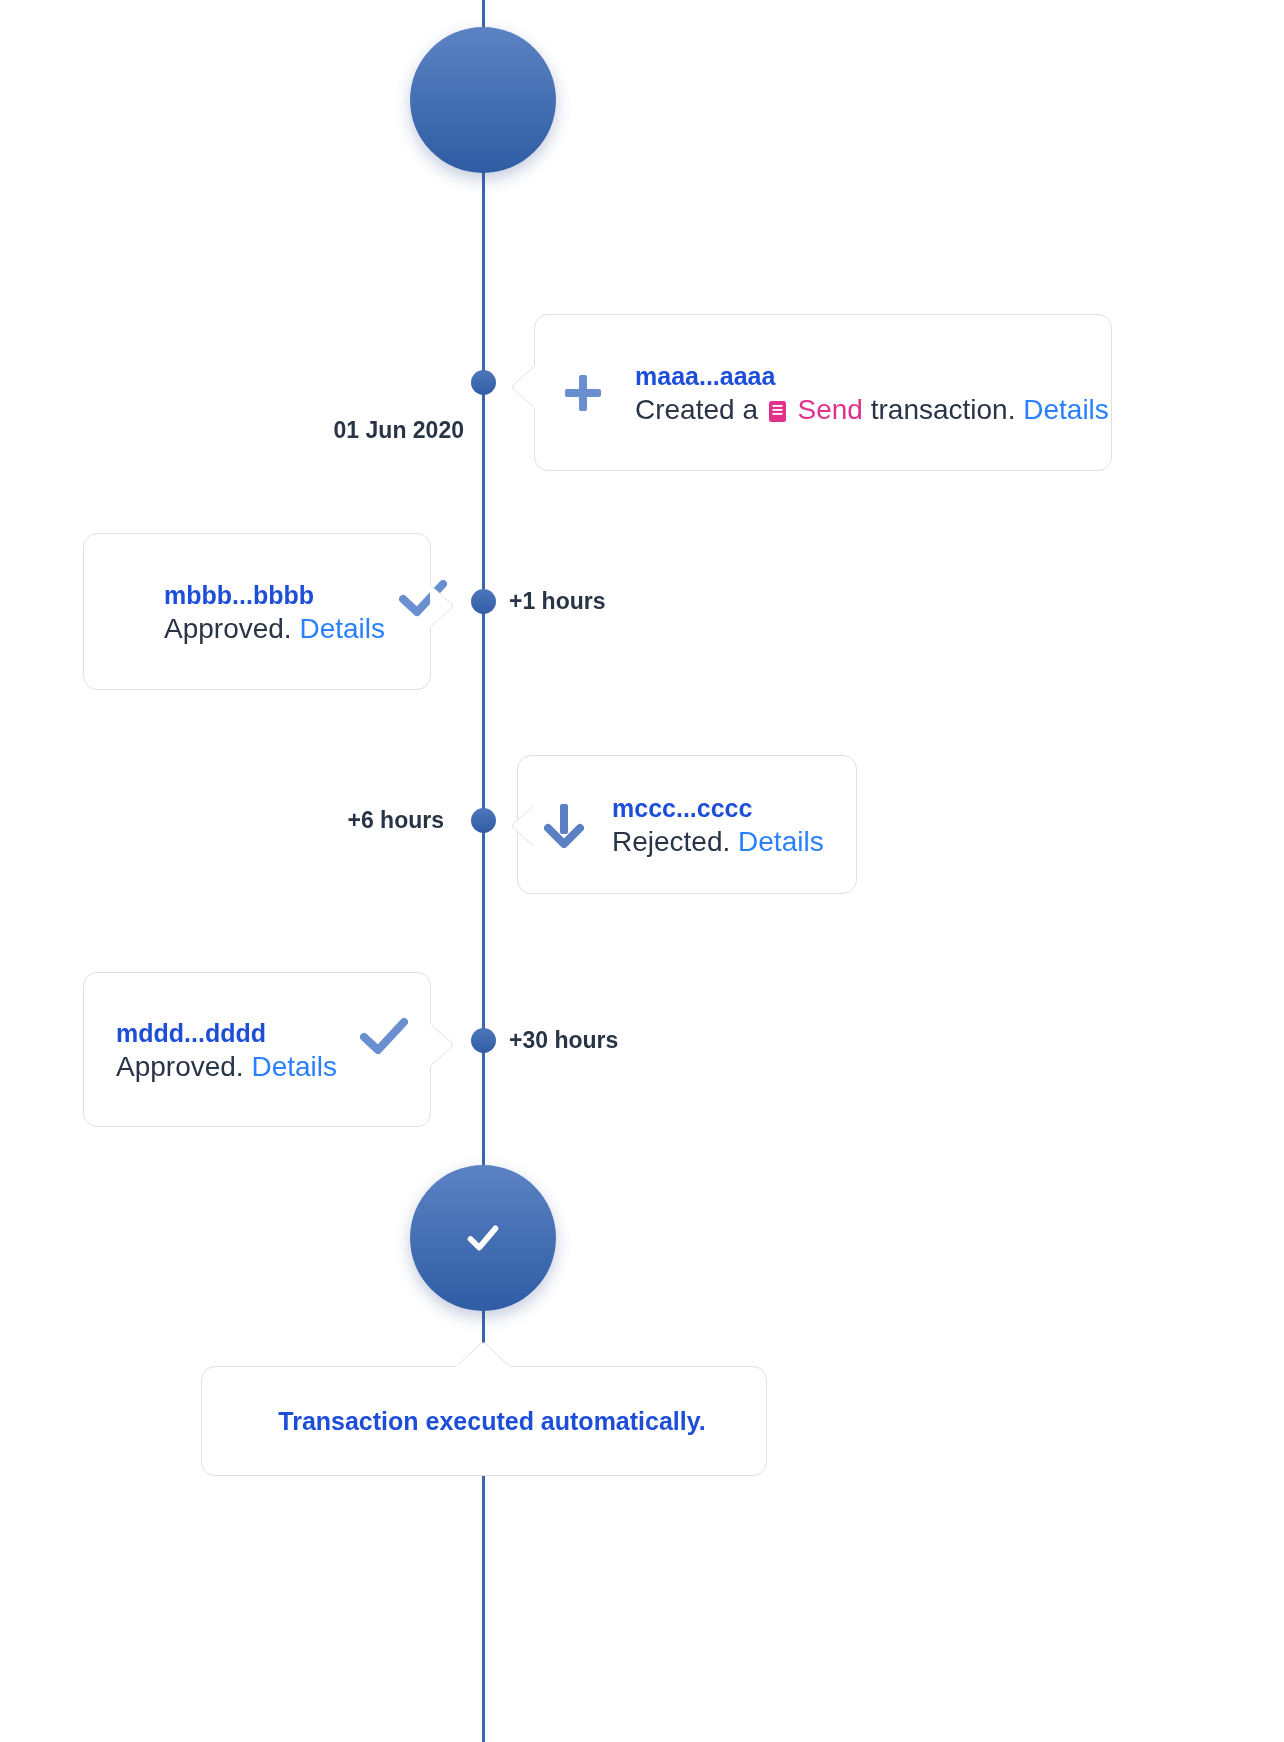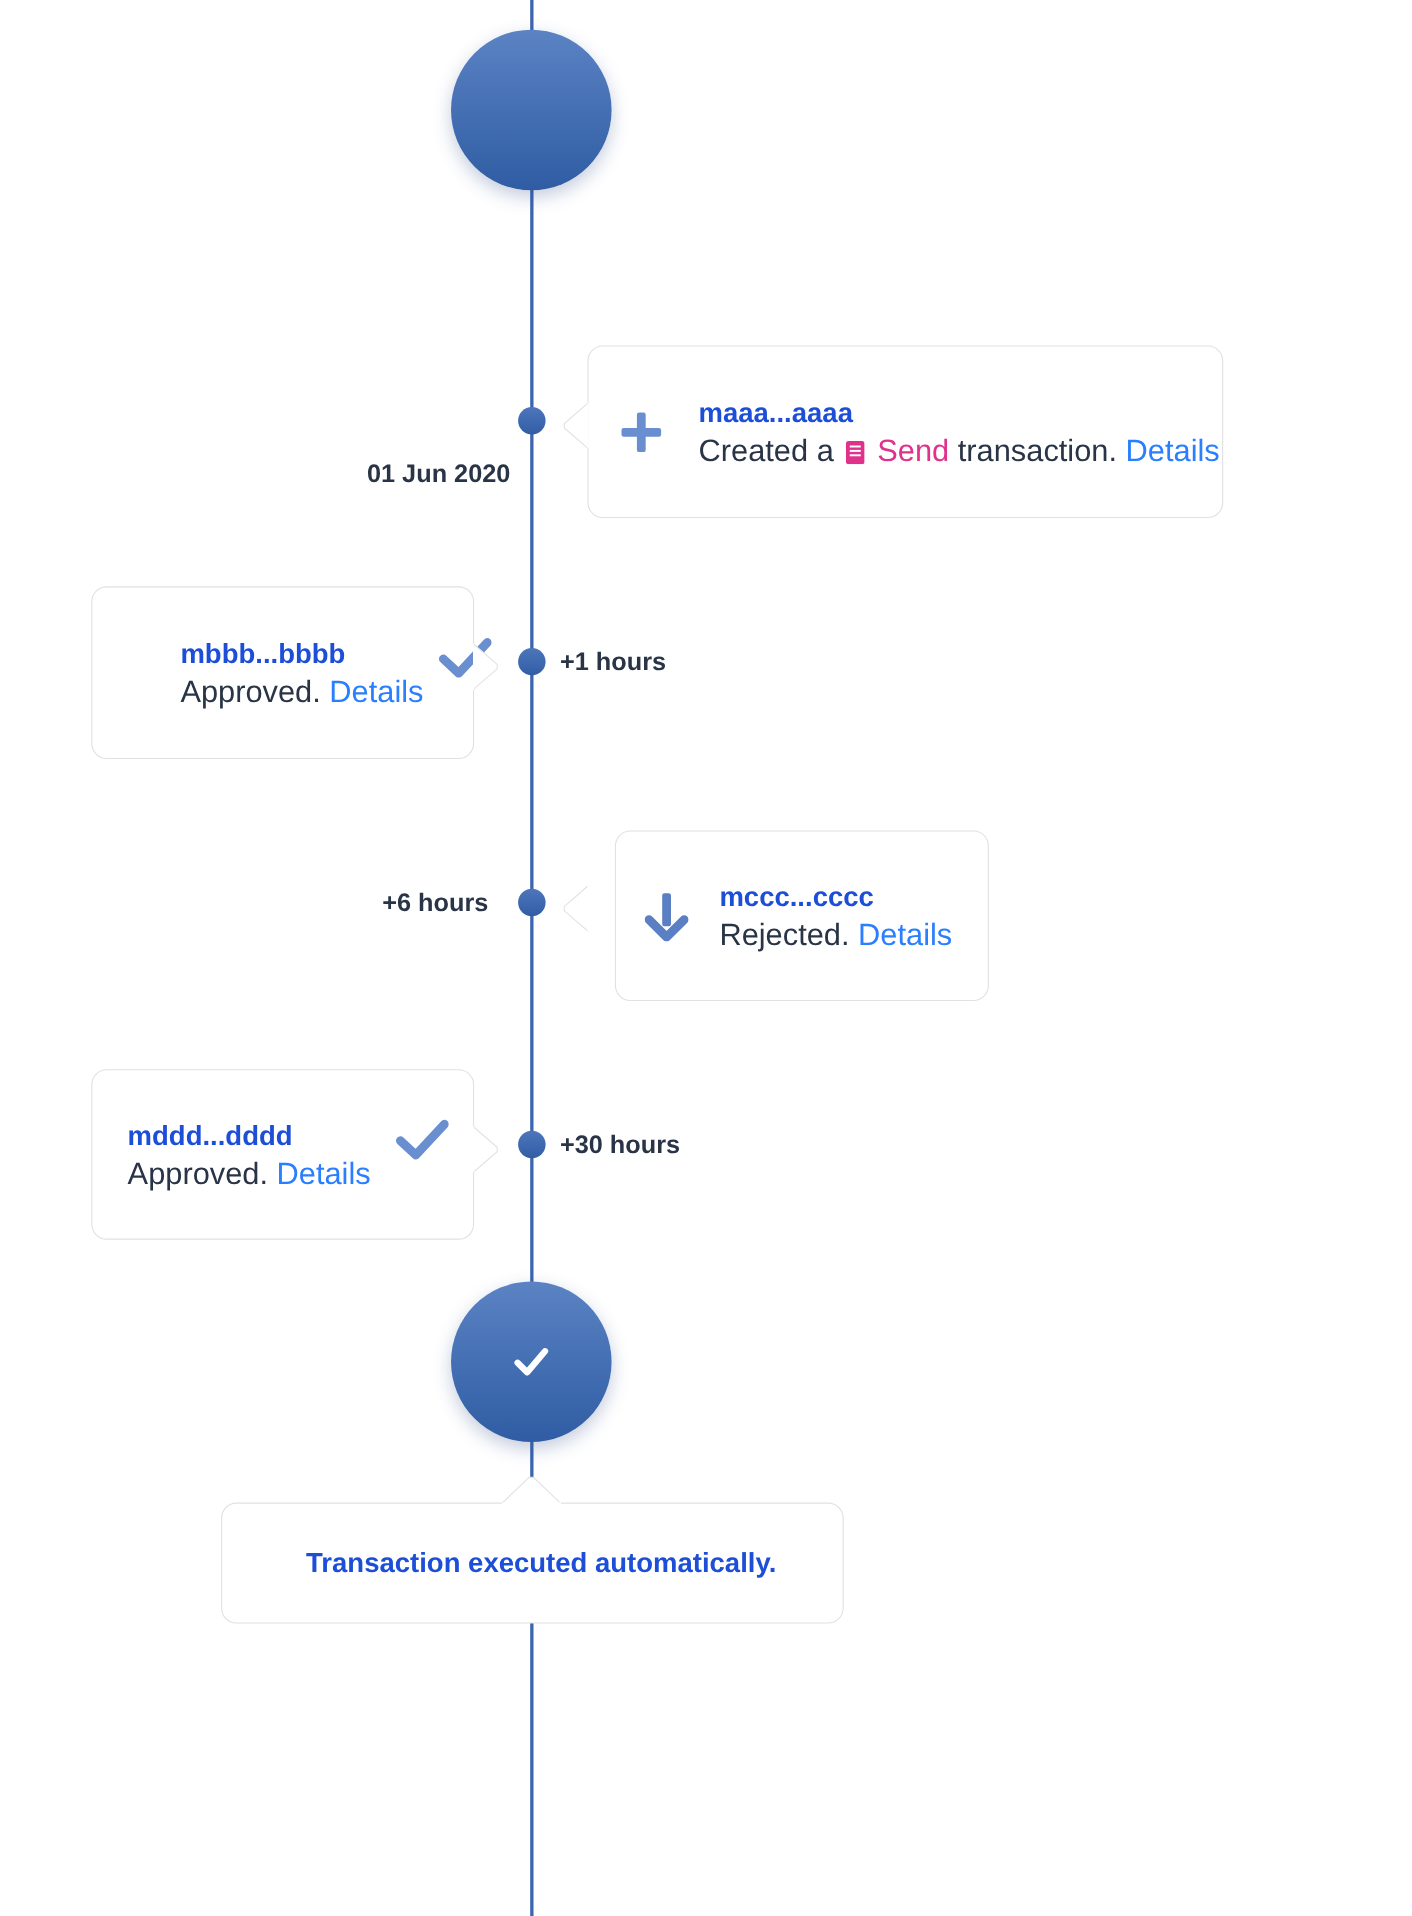--- a/index.html
+++ b/index.html
@@ -132,21 +132,21 @@
   }
 
   
   .plus-icon { width: 44px; height: 44px; }
   .check-icon { width: 48px; height: 40px; }
   .down-icon { width: 40px; height: 46px; }
 
   
   #card-a { left: 534px; top: 314px; width: 578px; height: 157px; }
   #card-b { left: 83px;  top: 533px; width: 348px; height: 157px; }
-  #card-c { left: 559px; top: 755px; width: 340px; height: 155px; }
+  #card-c { left: 517px; top: 755px; width: 340px; height: 139px; }
   #card-d { left: 83px;  top: 972px; width: 348px; height: 155px; }
   #card-e { left: 201px; top: 1366px; width: 566px; height: 110px; padding-left: 16px; }
 </style>
 </head>
 <body>
 
 <div class="timeline">
 
   <div class="spine"></div>
 

